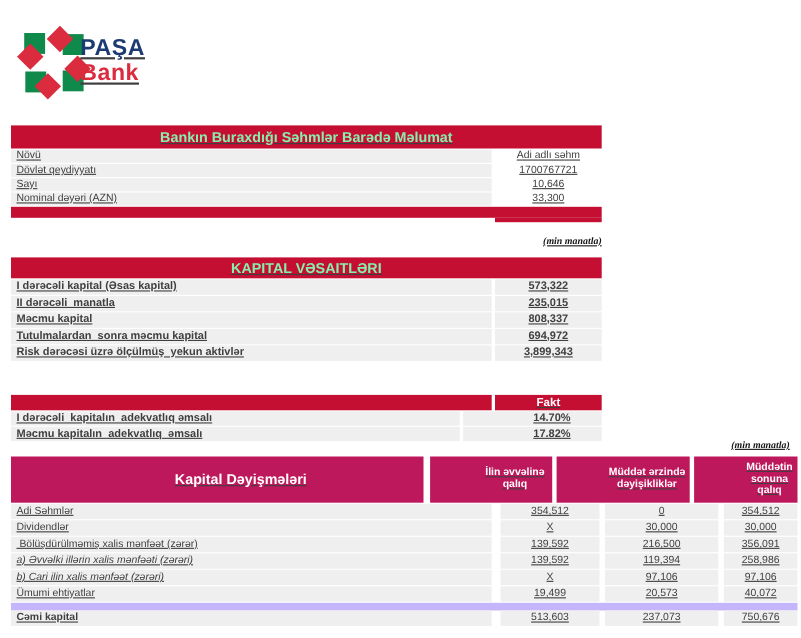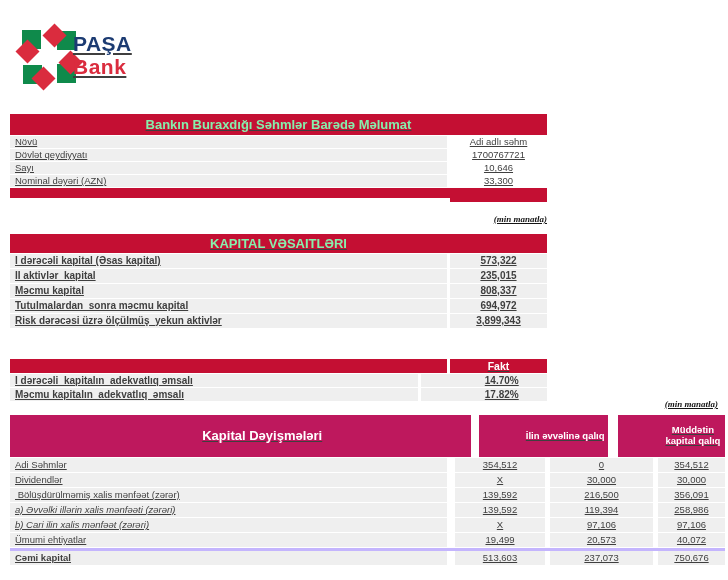--- a/index.html
+++ b/index.html
@@ -62,21 +62,21 @@
   .t4-head{display:flex;height:42px;}
   .t4-head .red{background:#be185d;color:#fff;font-weight:bold;display:flex;
                 align-items:center;justify-content:center;text-align:center;
                 font-size:9.5px;line-height:1.15;padding-left:43px;}
   .h-label{width:437px;font-size:13px !important;}
   .g8{width:8px;}.g5{width:5px;}
   .c1{width:90px;}.c2{width:103px;}.c3{width:67px;}
   .t4 .trow{height:14px;line-height:14px;font-size:9.5px;}
   .t4 .c{background:#efefef;text-align:center;}
   .row-italic .cell-label{font-style:italic;}
-  .row-total{border-top:3px solid #c4b5fd;margin-top:1px;}
+  .row-total{border-top:7px solid #c4b5fd;margin-top:1px;}
   .row-total .cell-label{font-weight:bold;}
 </style>
 </head>
 <body>
 
 <div class="abs logo-icon">
   <i class="sq nw"></i>
   <i class="sq ne"></i>
   <i class="sq sw"></i>
   <i class="sq se"></i>
@@ -123,21 +123,21 @@
 
 <div class="abs t2">
   <div class="thead t2-head">KAPITAL VƏSAITLƏRI</div>
 
   <div class="trow">
     <div class="cell-label">I dərəcəli kapital (Əsas kapital)</div>
     <div class="colgap"></div>
     <div class="cell-value">573,322</div>
   </div>
   <div class="trow">
-    <div class="cell-label">II aktivlər  kapital</div>
+    <div class="cell-label">II dərəcəli  manatla</div>
     <div class="colgap"></div>
     <div class="cell-value">235,015</div>
   </div>
   <div class="trow">
     <div class="cell-label">Məcmu kapital</div>
     <div class="colgap"></div>
     <div class="cell-value">808,337</div>
   </div>
   <div class="trow">
     <div class="cell-label">Tutulmalardan  sonra məcmu kapital</div>
@@ -171,22 +171,23 @@
 </div>
 
 <div class="abs note note2">(min manatla)</div>
 
 <div class="abs t4">
   <div class="t4-head">
     <div class="red h-label">Kapital Dəyişmələri</div>
     <div class="g8"></div>
     <div class="red c1">İlin əvvəlinə qalıq</div>
     <div class="g5"></div>
-    <div class="g5"></div>
-    <div class="red c3">Müddətin kapital qalıq</div>
+    <div class="red c2">Müddət ərzində dəyişikliklər</div>
+    <div class="g5"></div>
+    <div class="red c3">Müddətin sonuna qalıq</div>
   </div>
 
   <div class="trow">
     <div class="cell-label">Adi Səhmlər</div>
     <div class="g8"></div>
     <div class="c c1">354,512</div>
     <div class="g5"></div>
     <div class="c c2">0</div>
     <div class="g5"></div>
     <div class="c c3">354,512</div>

